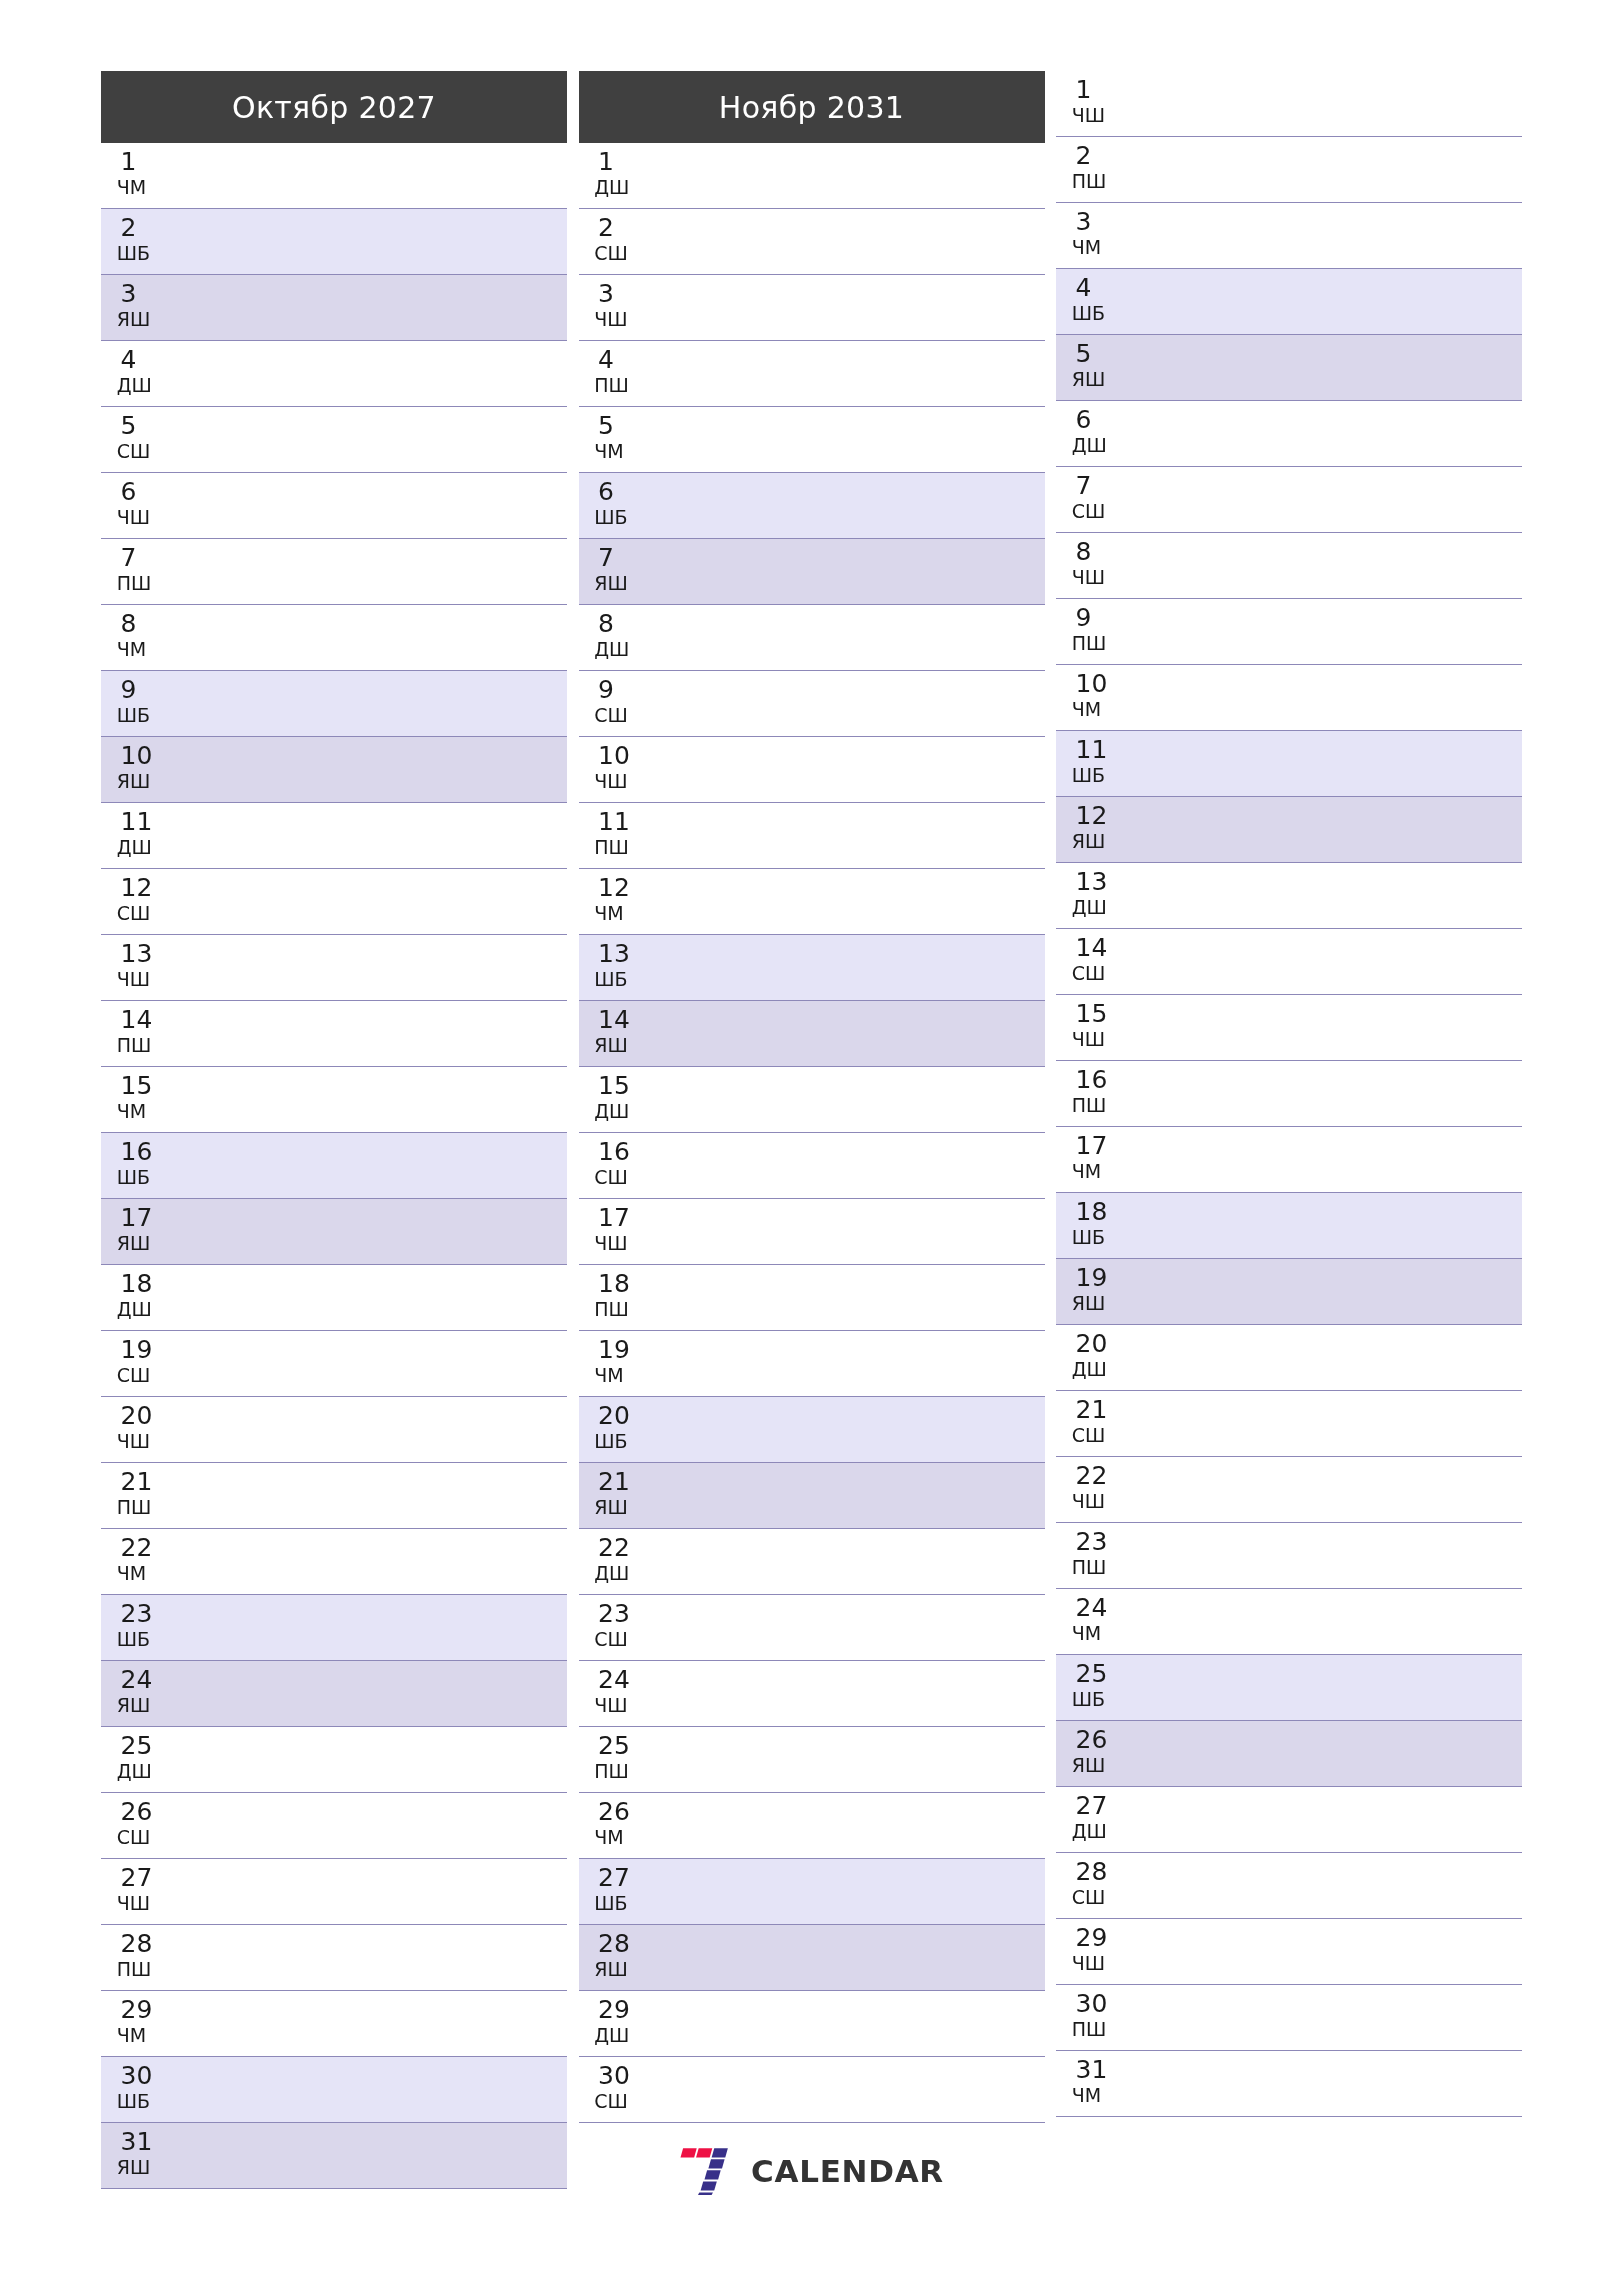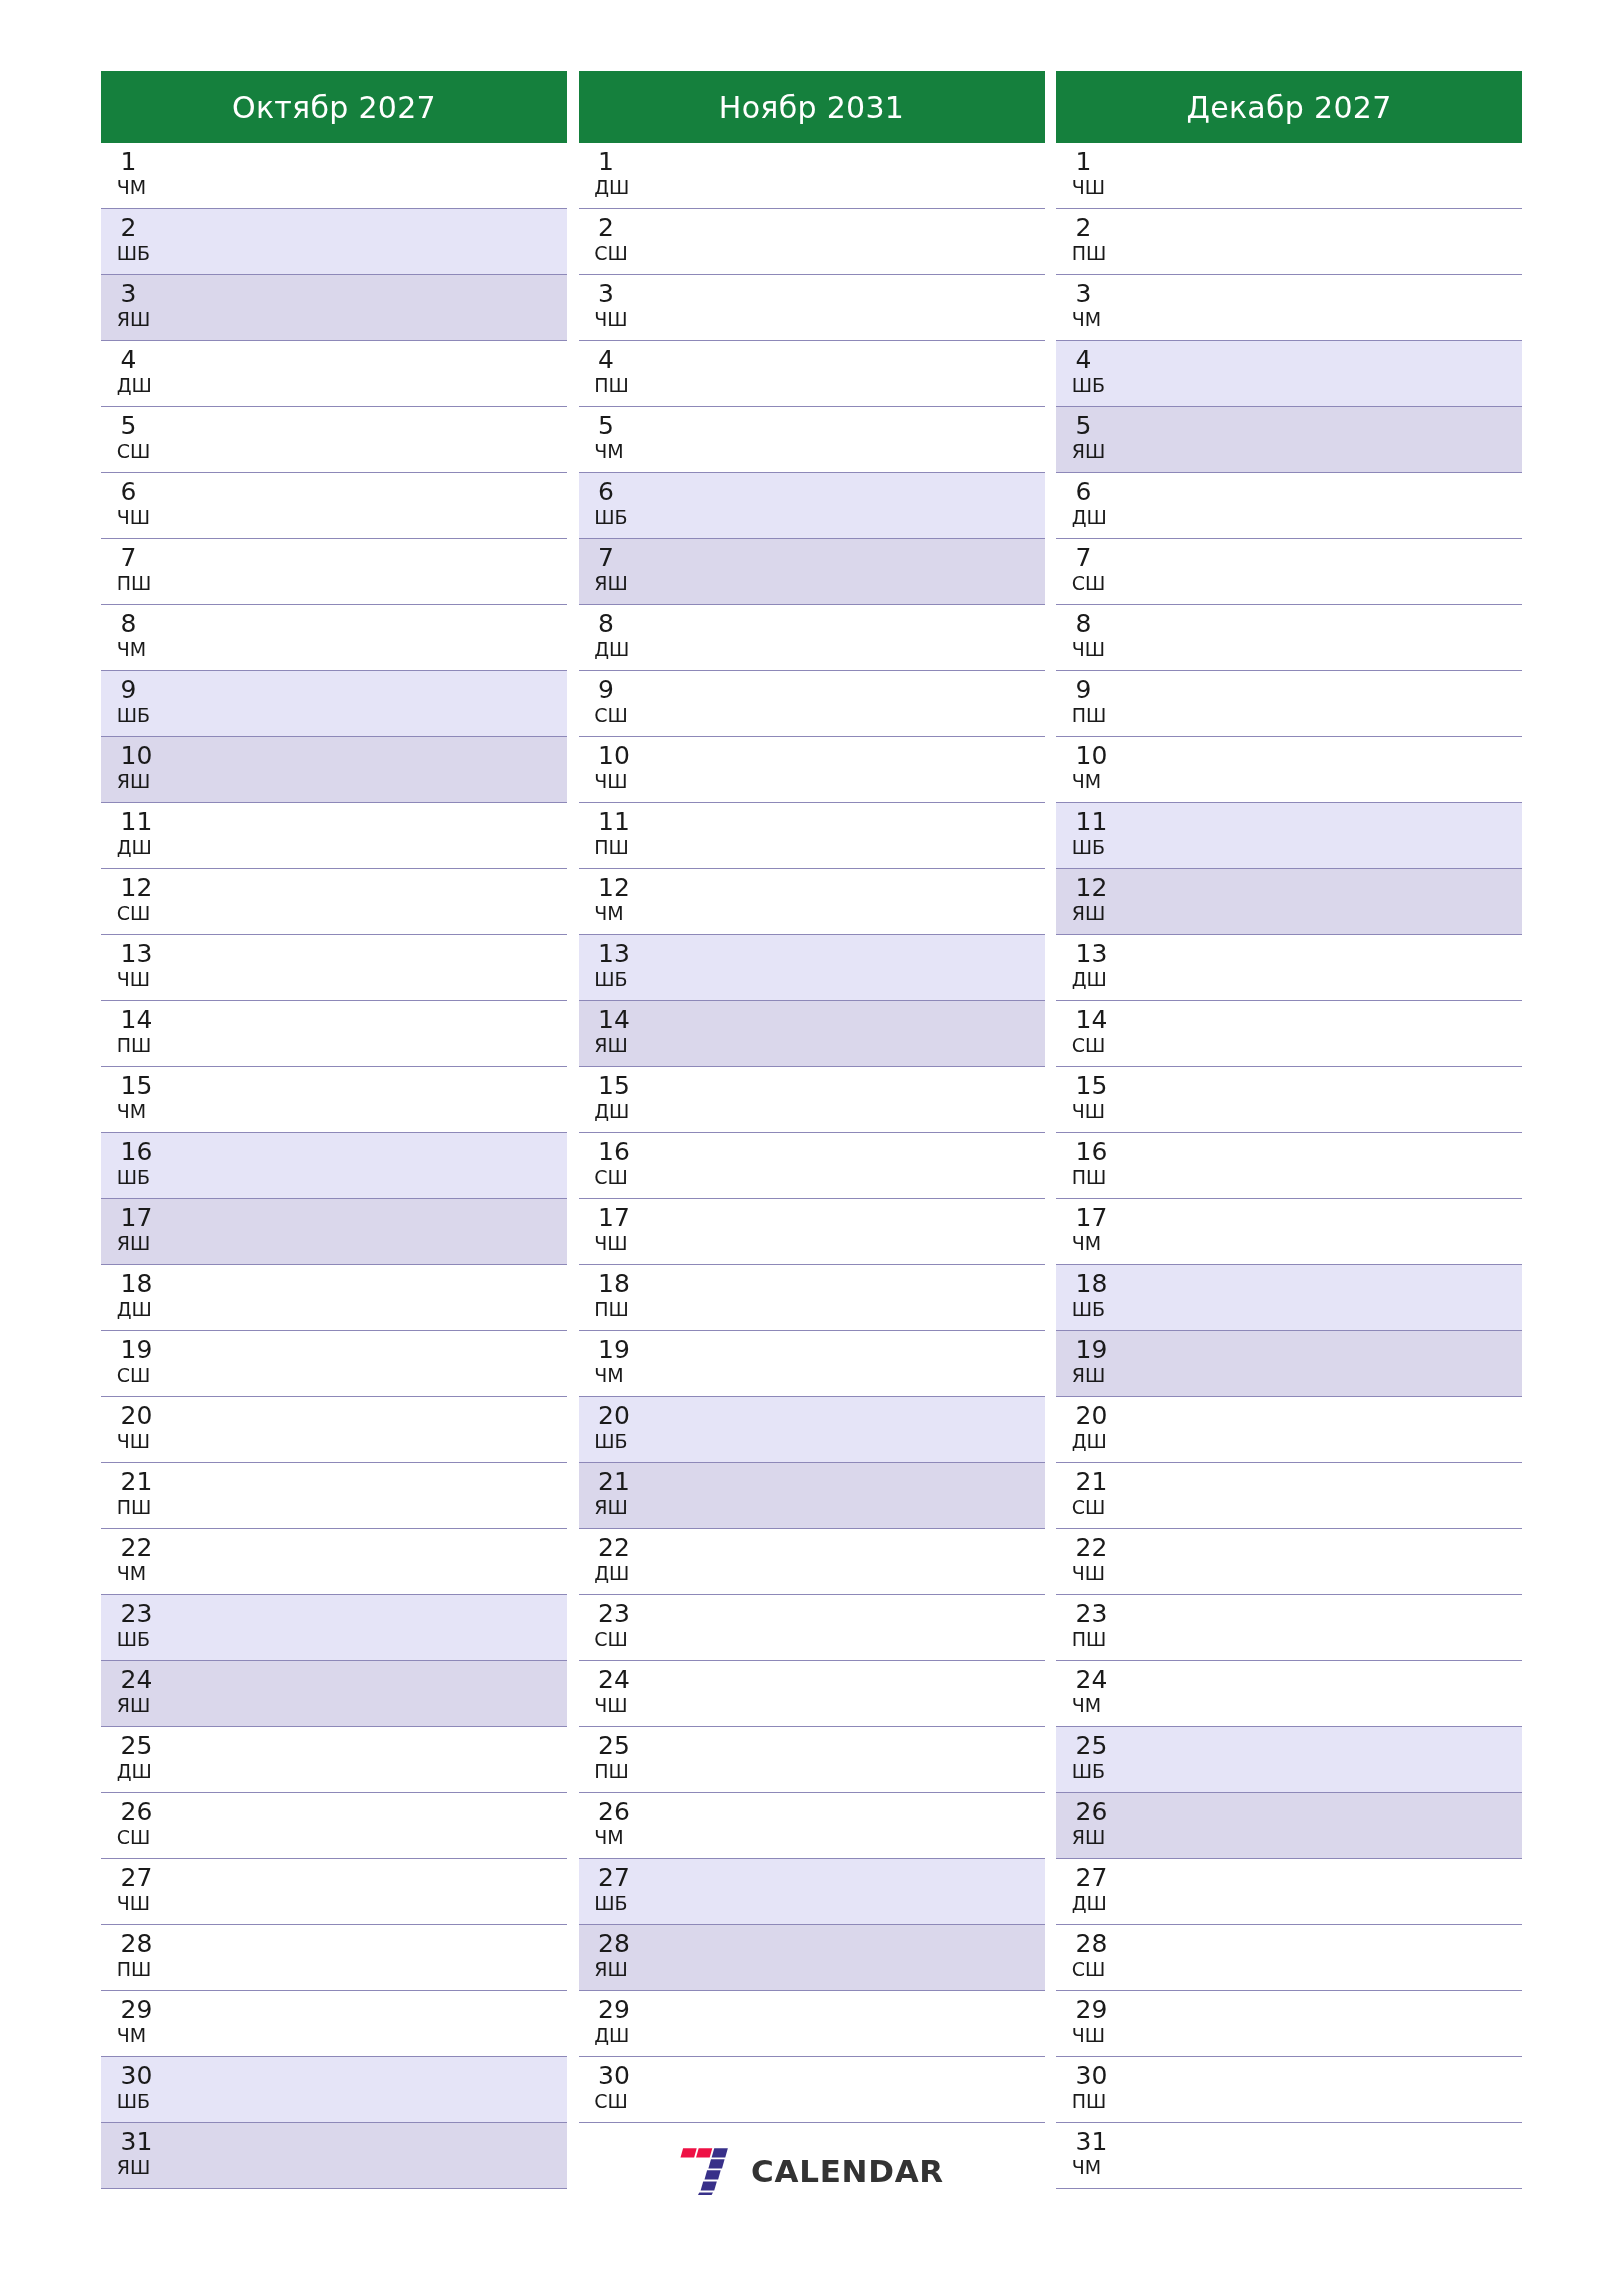--- a/index.html
+++ b/index.html
@@ -29,21 +29,21 @@
 
   .month-col {
     width: 466px;
     display: flex;
     flex-direction: column;
     position: relative;
   }
 
   .month-header {
     height: 72px;
-    background: #15803d;
+    background: #404040;
     color: #ffffff;
     display: flex;
     align-items: center;
     justify-content: center;
     font-size: 30px;
     font-weight: 400;
     letter-spacing: 0.3px;
     box-sizing: border-box;
   }
 
@@ -379,23 +379,20 @@
               <polygon points="49,19 70,19 66,33 45,33" fill="#383089"></polygon>
               <polygon points="43,36 64,36 60,50 39,50" fill="#383089"></polygon>
               <polygon points="37,53 58,53 54,67 33,67" fill="#383089"></polygon>
               <polygon points="31,70 52,70 50,74 29,74" fill="#383089"></polygon>
             </svg></span>
           <span class="logo-word">CALENDAR</span>
         </div>
       </div>
     </div>
     <div class="month-col">
-      <div class="month-header">
-        <span>Декабр 2027</span>
-      </div>
       <div class="days-list">
         <div class="day-row">
           <span class="day-num">1</span>
           <span class="day-abbr">ЧШ</span>
         </div>
         <div class="day-row">
           <span class="day-num">2</span>
           <span class="day-abbr">ПШ</span>
         </div>
         <div class="day-row">

